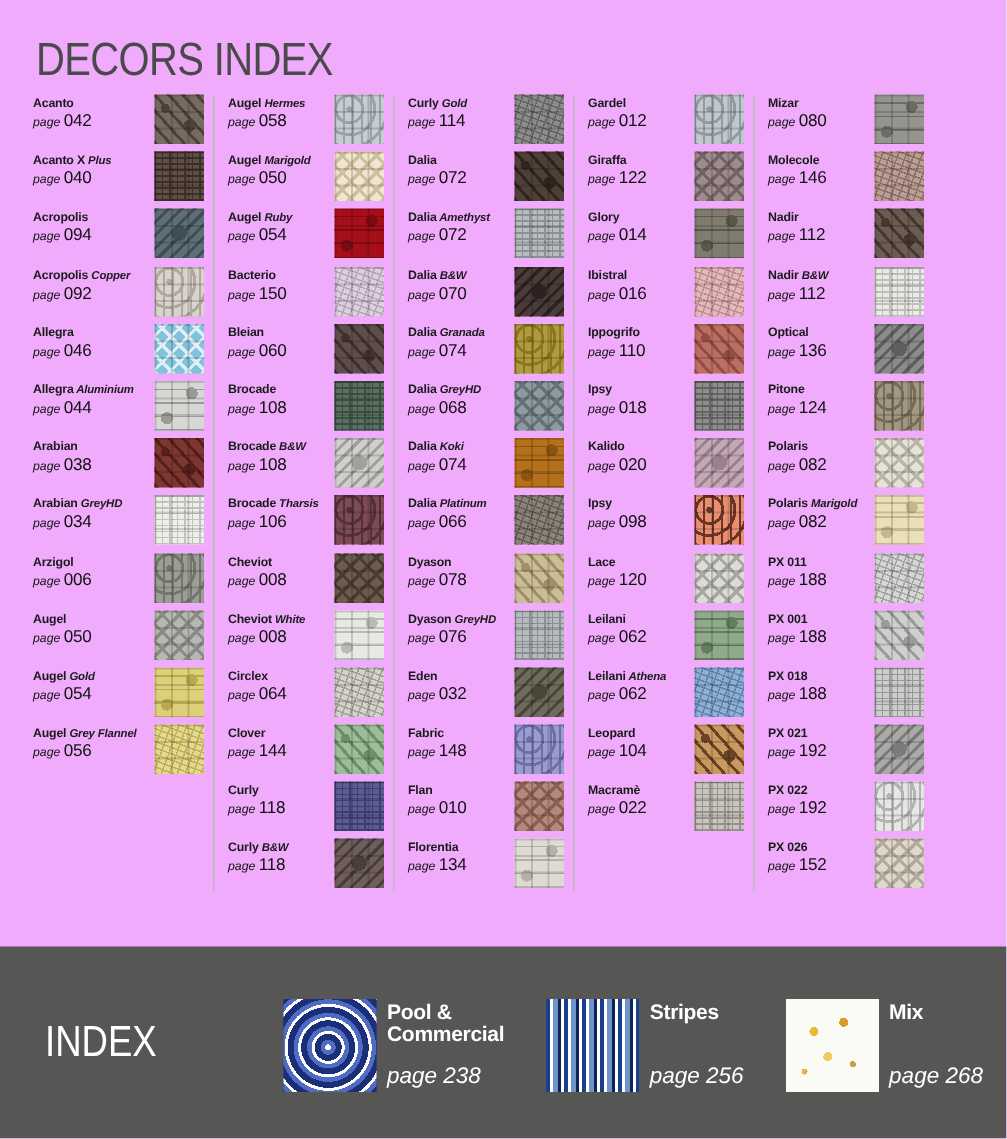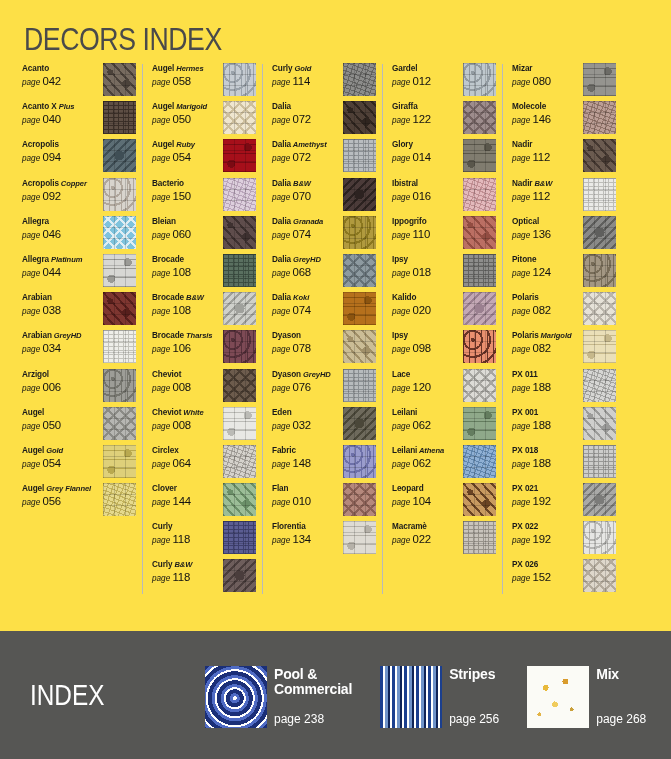--- a/index.html
+++ b/index.html
@@ -7,21 +7,21 @@
   html, body {
     margin: 0; padding: 0;
     width: 671px; height: 759px;
     background: #ffffff;
     font-family: "Liberation Sans", sans-serif;
     overflow: hidden;
   }
   #page {
     position: relative;
     width: 671px; height: 759px;
-    background: #fde047;
+    background: #f0abfc;
   }
 
   
   .page-title {
     position: absolute;
     left: 24px; top: 22px;
     font-size: 31px;
     font-weight: 400;
     letter-spacing: -0.5px;
     color: #4a4a4a;
@@ -132,21 +132,21 @@
     letter-spacing: 0px;
     transform: scaleX(0.84);
     transform-origin: left center;
     width: 155px;
     white-space: nowrap;
   }
   .footer-items {
     display: flex;
     align-items: center;
     gap: 28px;
-    margin-left: 20px;
+    margin-left: 4px;
     margin-top: 4px;
   }
   .footer-item {
     display: flex;
     align-items: stretch;
     gap: 7px;
   }
   .footer-thumb {
     width: 62px; height: 62px;
     flex: 0 0 62px;
@@ -162,21 +162,22 @@
   }
   .footer-label {
     font-size: 14px;
     font-weight: bold;
     color: #ffffff;
     line-height: 15px;
     letter-spacing: -0.2px;
     white-space: nowrap;
   }
   .footer-page {
-    font-size: 12px;
+    font-size: 15px;
+    font-style: italic;
     color: #ffffff;
     white-space: nowrap;
     padding-bottom: 2px;
   }
 </style>
 </head>
 <body>
 
 <div id="page">
 
@@ -220,21 +221,21 @@
         <div class="entry">
           <div class="entry-text">
             <div class="entry-name">Allegra</div>
             <div class="entry-page"><span class="pw">page </span>046</div>
           </div>
           <div class="swatch" style="background-color:#7fc3dd; background-image:repeating-linear-gradient(45deg, #dfeef4 0 2px, transparent 2px 8px),
      repeating-linear-gradient(-45deg, #dfeef4 0 2px, transparent 2px 8px);"></div>
         </div>
         <div class="entry">
           <div class="entry-text">
-            <div class="entry-name">Allegra<span class="mod"> Platinum</span></div>
+            <div class="entry-name">Allegra<span class="mod"> Aluminium</span></div>
             <div class="entry-page"><span class="pw">page </span>044</div>
           </div>
           <div class="swatch" style="background-color:#d7d7d4; background-image:radial-gradient(circle at 25% 75%, #9a9a96 0 4px, transparent 4px),
      radial-gradient(circle at 75% 25%, #9a9a96 0 4px, transparent 4px),
      repeating-linear-gradient(0deg, #9a9a96 0 1px, transparent 1px 9px);"></div>
         </div>
         <div class="entry">
           <div class="entry-text">
             <div class="entry-name">Arabian</div>
             <div class="entry-page"><span class="pw">page </span>038</div>
@@ -454,20 +455,28 @@
      repeating-linear-gradient(-45deg, #667278 0 2px, transparent 2px 8px);"></div>
         </div>
         <div class="entry">
           <div class="entry-text">
             <div class="entry-name">Dalia<span class="mod"> Koki</span></div>
             <div class="entry-page"><span class="pw">page </span>074</div>
           </div>
           <div class="swatch" style="background-color:#b5701c; background-image:radial-gradient(circle at 25% 75%, #8b540f 0 4px, transparent 4px),
      radial-gradient(circle at 75% 25%, #8b540f 0 4px, transparent 4px),
      repeating-linear-gradient(0deg, #8b540f 0 1px, transparent 1px 9px);"></div>
+        </div>
+        <div class="entry">
+          <div class="entry-text">
+            <div class="entry-name">Dalia<span class="mod"> Platinum</span></div>
+            <div class="entry-page"><span class="pw">page </span>066</div>
+          </div>
+          <div class="swatch" style="background-color:#8b837a; background-image:repeating-linear-gradient(20deg, #635c54 0 1px, transparent 1px 4px),
+     repeating-linear-gradient(110deg, #635c54 0 1px, transparent 1px 5px);"></div>
         </div>
         <div class="entry">
           <div class="entry-text">
             <div class="entry-name">Dyason</div>
             <div class="entry-page"><span class="pw">page </span>078</div>
           </div>
           <div class="swatch" style="background-color:#cbbd96; background-image:radial-gradient(circle at 22% 28%, #a08f68 0 3px, transparent 3px),
      radial-gradient(circle at 70% 64%, #a08f68 0 4px, transparent 4px),
      repeating-linear-gradient(48deg, #a08f68 0 2px, transparent 2px 7px);"></div>
         </div>

